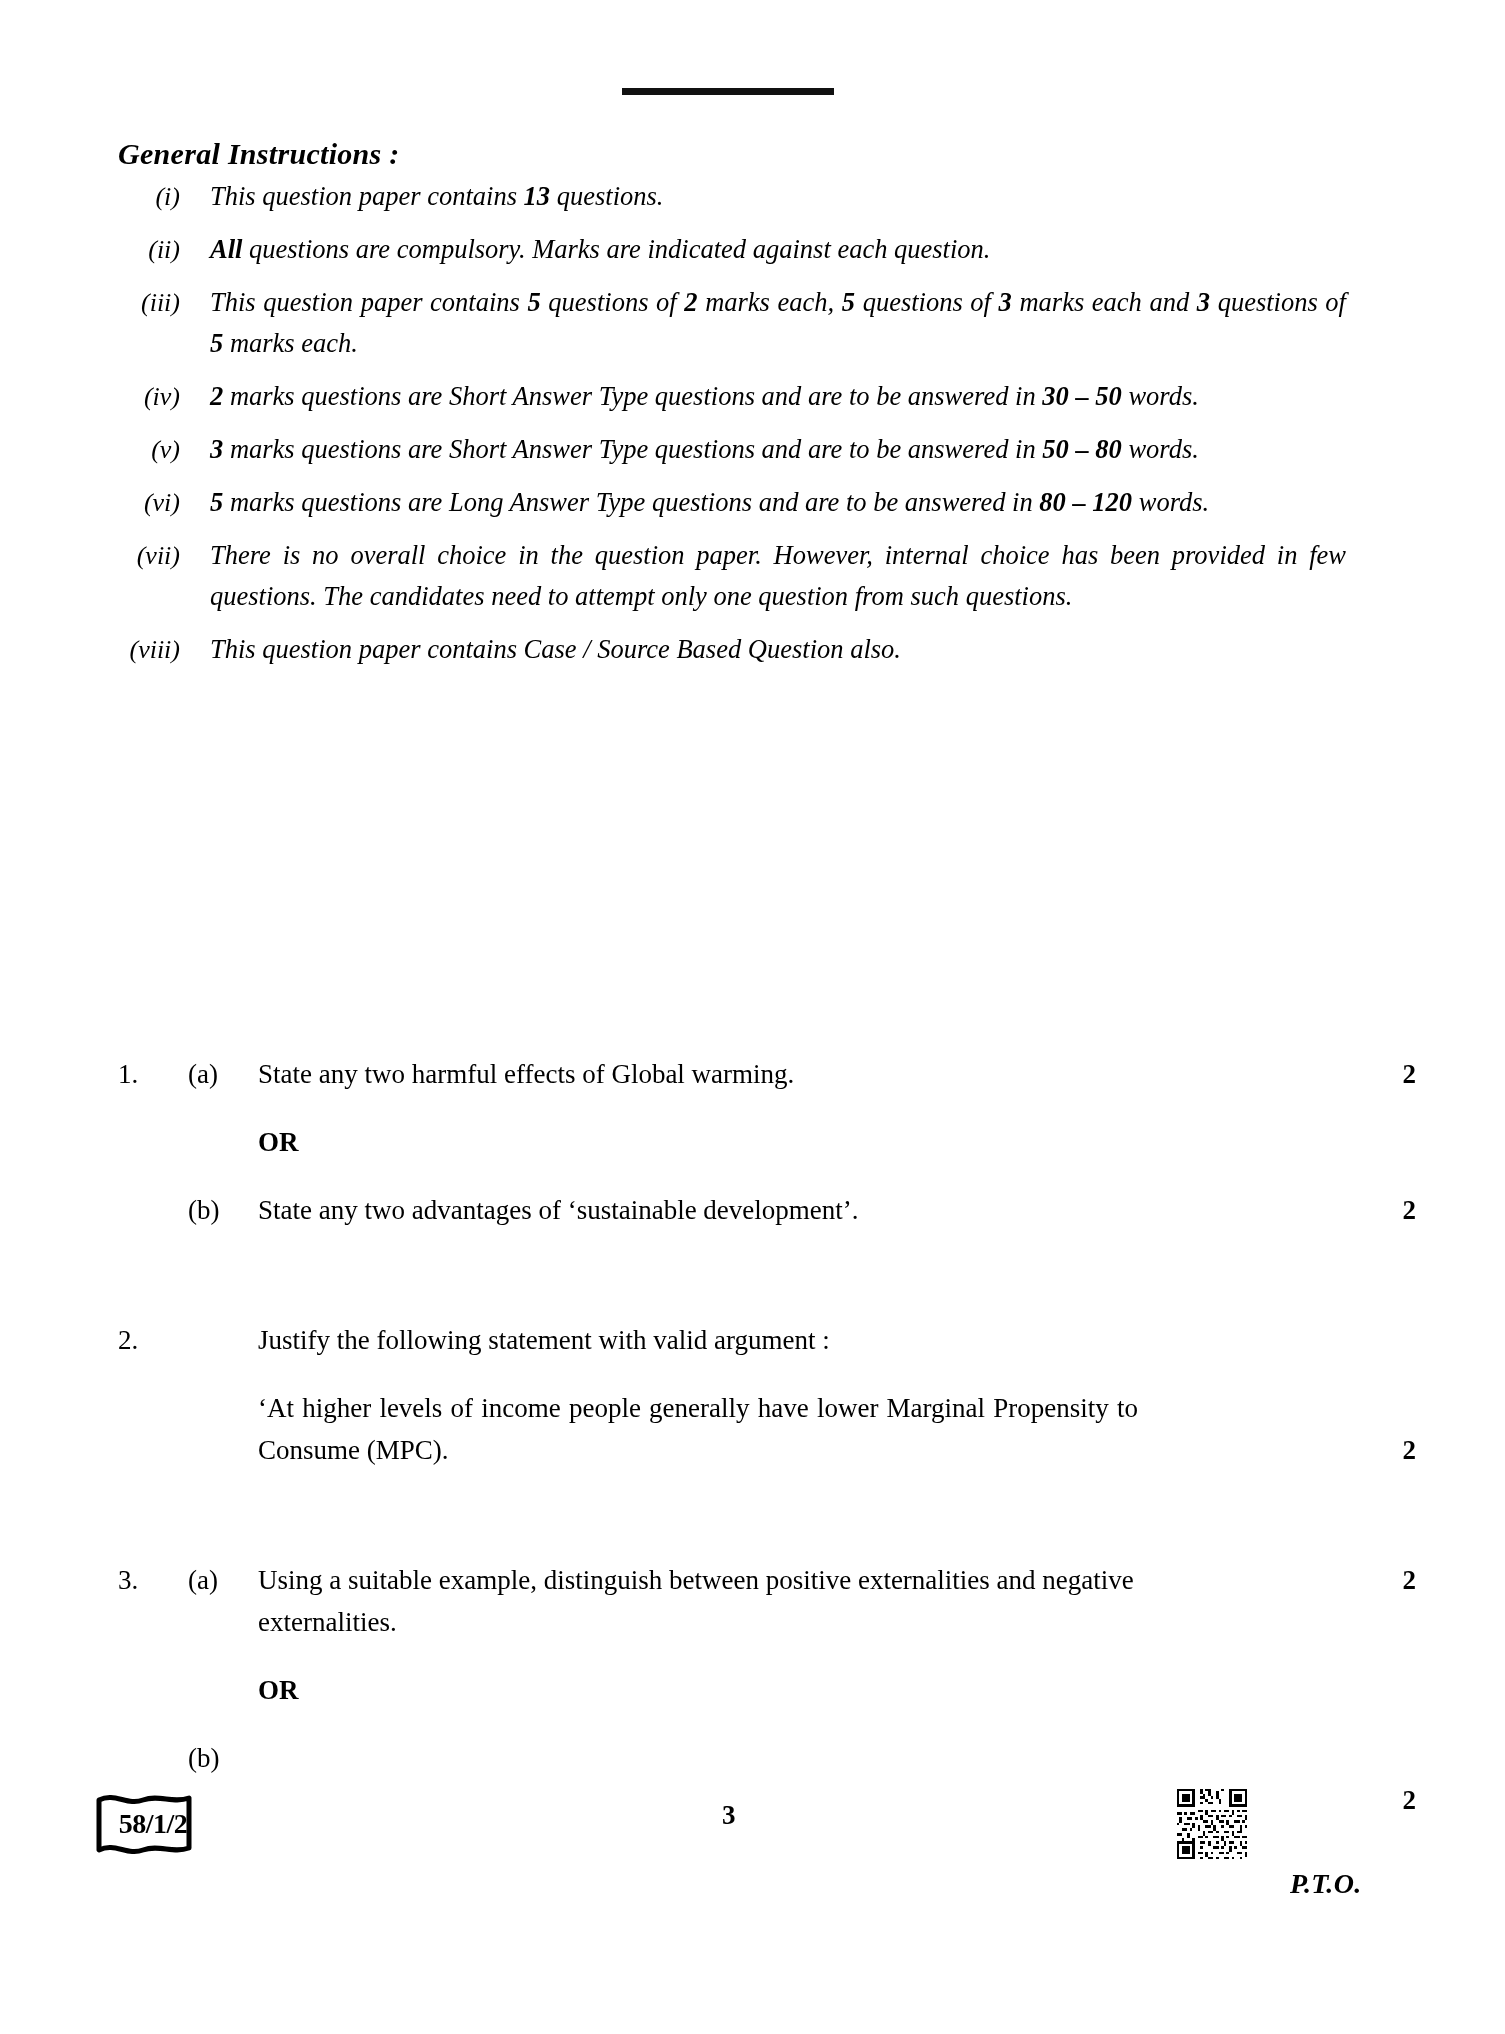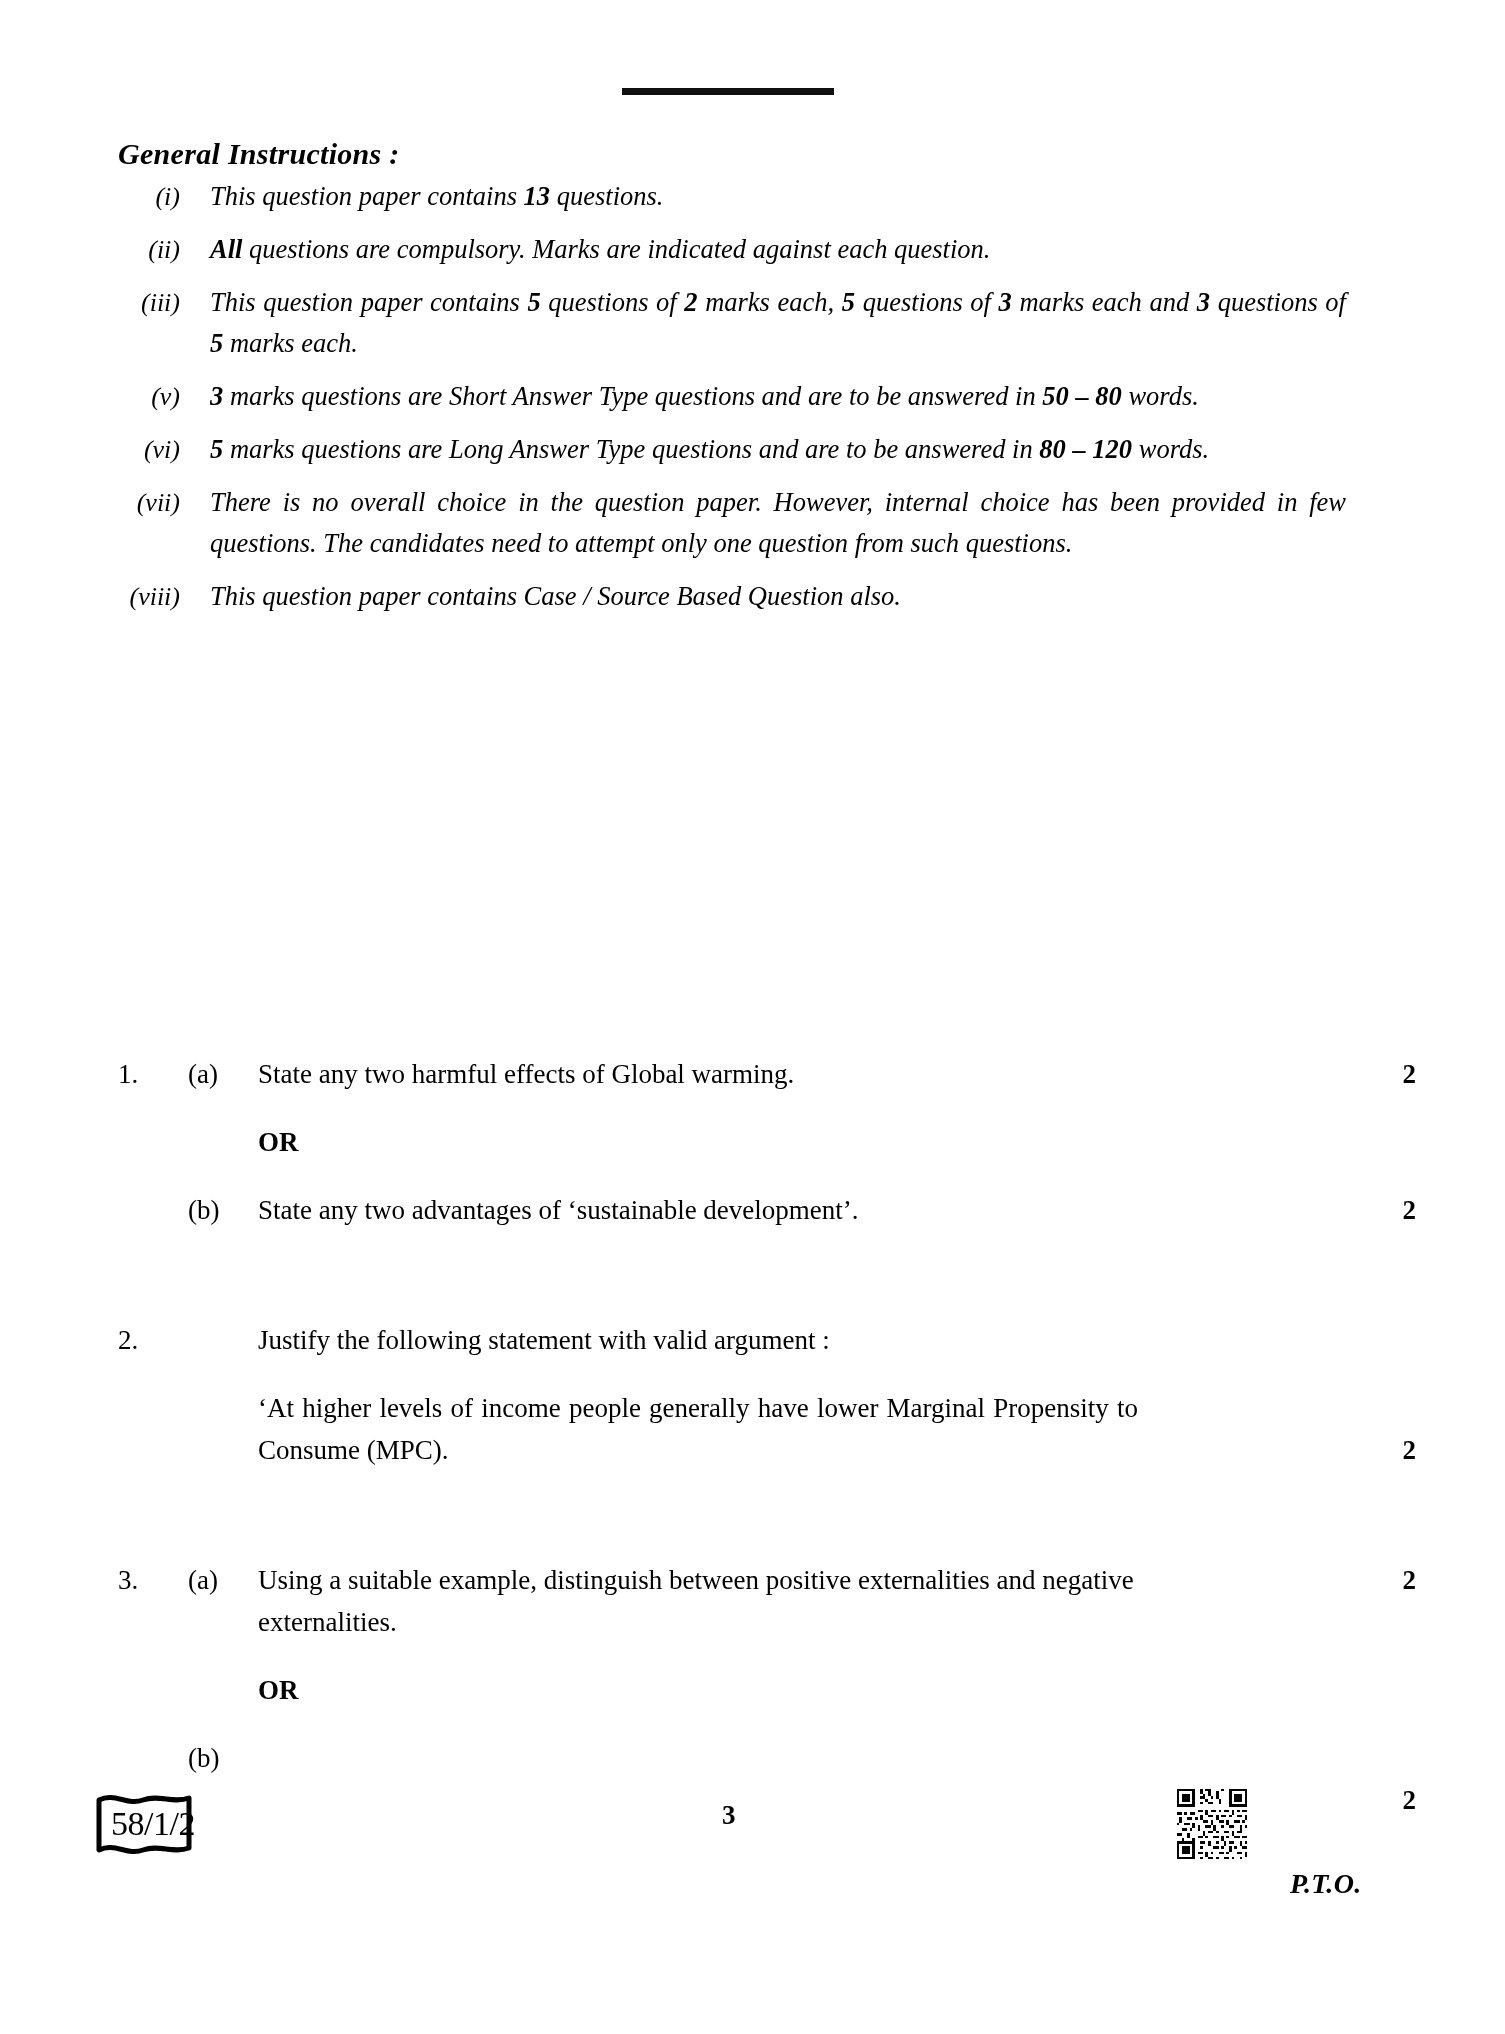--- a/index.html
+++ b/index.html
@@ -153,22 +153,22 @@
     height: 68px;
   }
   .code-badge svg { display: block; }
   .code-text {
     position: absolute;
     left: 0; top: 0;
     width: 120px; height: 68px;
     display: flex;
     align-items: center;
     justify-content: center;
-    font-weight: normal;
-    font-size: 34px;
+    font-weight: bold;
+    font-size: 28px;
     letter-spacing: -0.5px;
   }
   .page-no {
     position: absolute;
     left: 722px;
     top: 18px;
     font-weight: bold;
     font-size: 27px;
   }
   .qr {
@@ -202,20 +202,24 @@
         <div class="ins-num">(i)</div>
         <div class="ins-text nojust"><span>This question paper contains </span><b>13</b><span> questions.</span></div>
       </div>
       <div class="ins-row">
         <div class="ins-num">(ii)</div>
         <div class="ins-text"><b>All</b><span> questions are compulsory. Marks are indicated against each question.</span></div>
       </div>
       <div class="ins-row">
         <div class="ins-num">(iii)</div>
         <div class="ins-text"><span>This question paper contains </span><b>5</b><span> questions of </span><b>2</b><span> marks each, </span><b>5</b><span> questions of </span><b>3</b><span> marks each and </span><b>3</b><span> questions of </span><b>5</b><span> marks each.</span></div>
+      </div>
+      <div class="ins-row">
+        <div class="ins-num">(iv)</div>
+        <div class="ins-text"><b>2</b><span> marks questions are Short Answer Type questions and are to be answered in </span><b>30 – 50</b><span> words.</span></div>
       </div>
       <div class="ins-row">
         <div class="ins-num">(v)</div>
         <div class="ins-text"><b>3</b><span> marks questions are Short Answer Type questions and are to be answered in </span><b>50 – 80</b><span> words.</span></div>
       </div>
       <div class="ins-row">
         <div class="ins-num">(vi)</div>
         <div class="ins-text"><b>5</b><span> marks questions are Long Answer Type questions and are to be answered in </span><b>80 – 120</b><span> words.</span></div>
       </div>
       <div class="ins-row">

